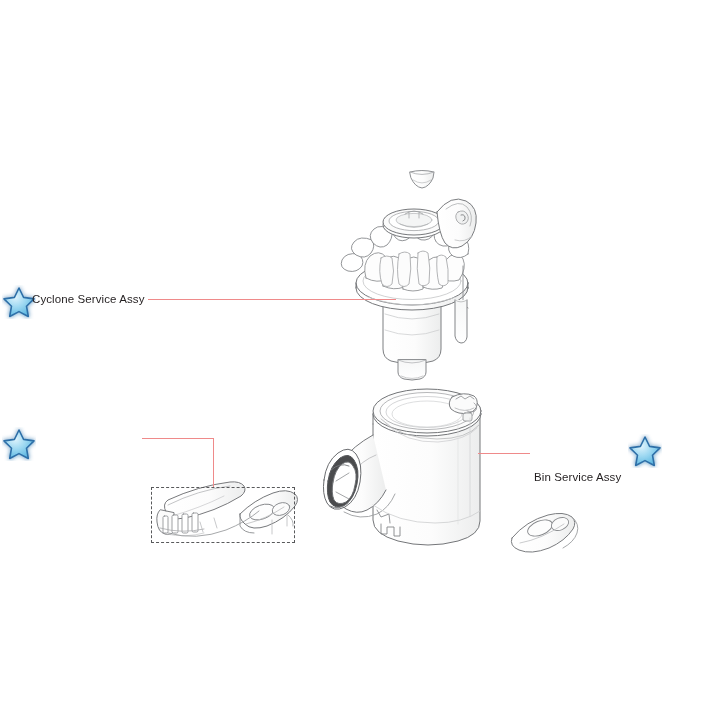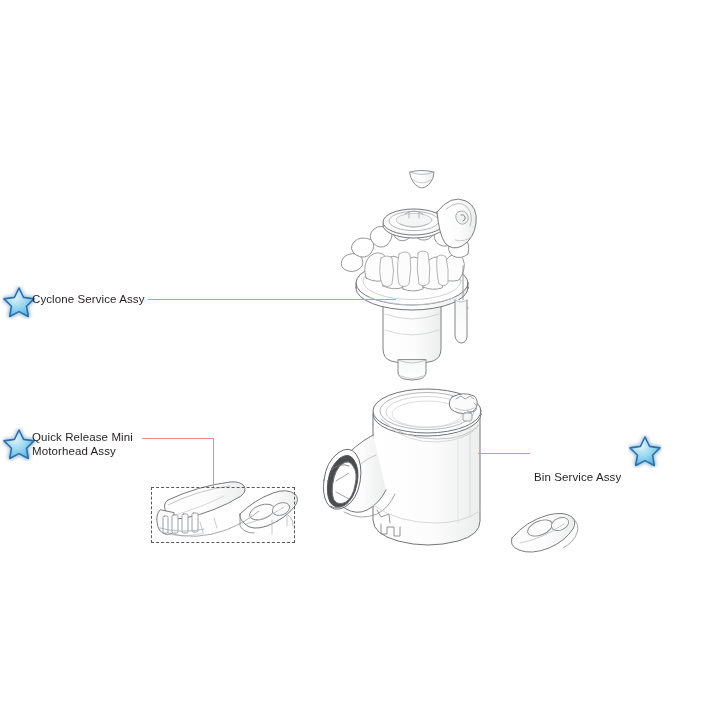--- a/index.html
+++ b/index.html
@@ -249,18 +249,16 @@
   </div>
 
   <div class="star-wrap" style="left:628px; top:434px;">
     <svg viewBox="0 0 34 34" width="34" height="34">
       <polygon points="17,3 21.6,12.4 32,13.9 24.5,21.2 26.3,31.5 17,26.6 7.7,31.5 9.5,21.2 2,13.9 12.4,12.4" fill="url(#gStar)" stroke="#2d6fa8" stroke-width="1.6" stroke-linejoin="round" filter="url(#starGlow)"></polygon>
     </svg>
   </div>
 
   <div class="callout-label" style="left:32px; top:293px;">Cyclone Service Assy</div>
 
-  <div class="callout-label" style="left:32px; top:431px;">Quick Release Mini
-Motorhead Assy</div>
 
   <div class="callout-label" style="left:534px; top:447px;margin-top:24px;">Bin Service Assy</div>
 
 </div>
 
 </body></html>

